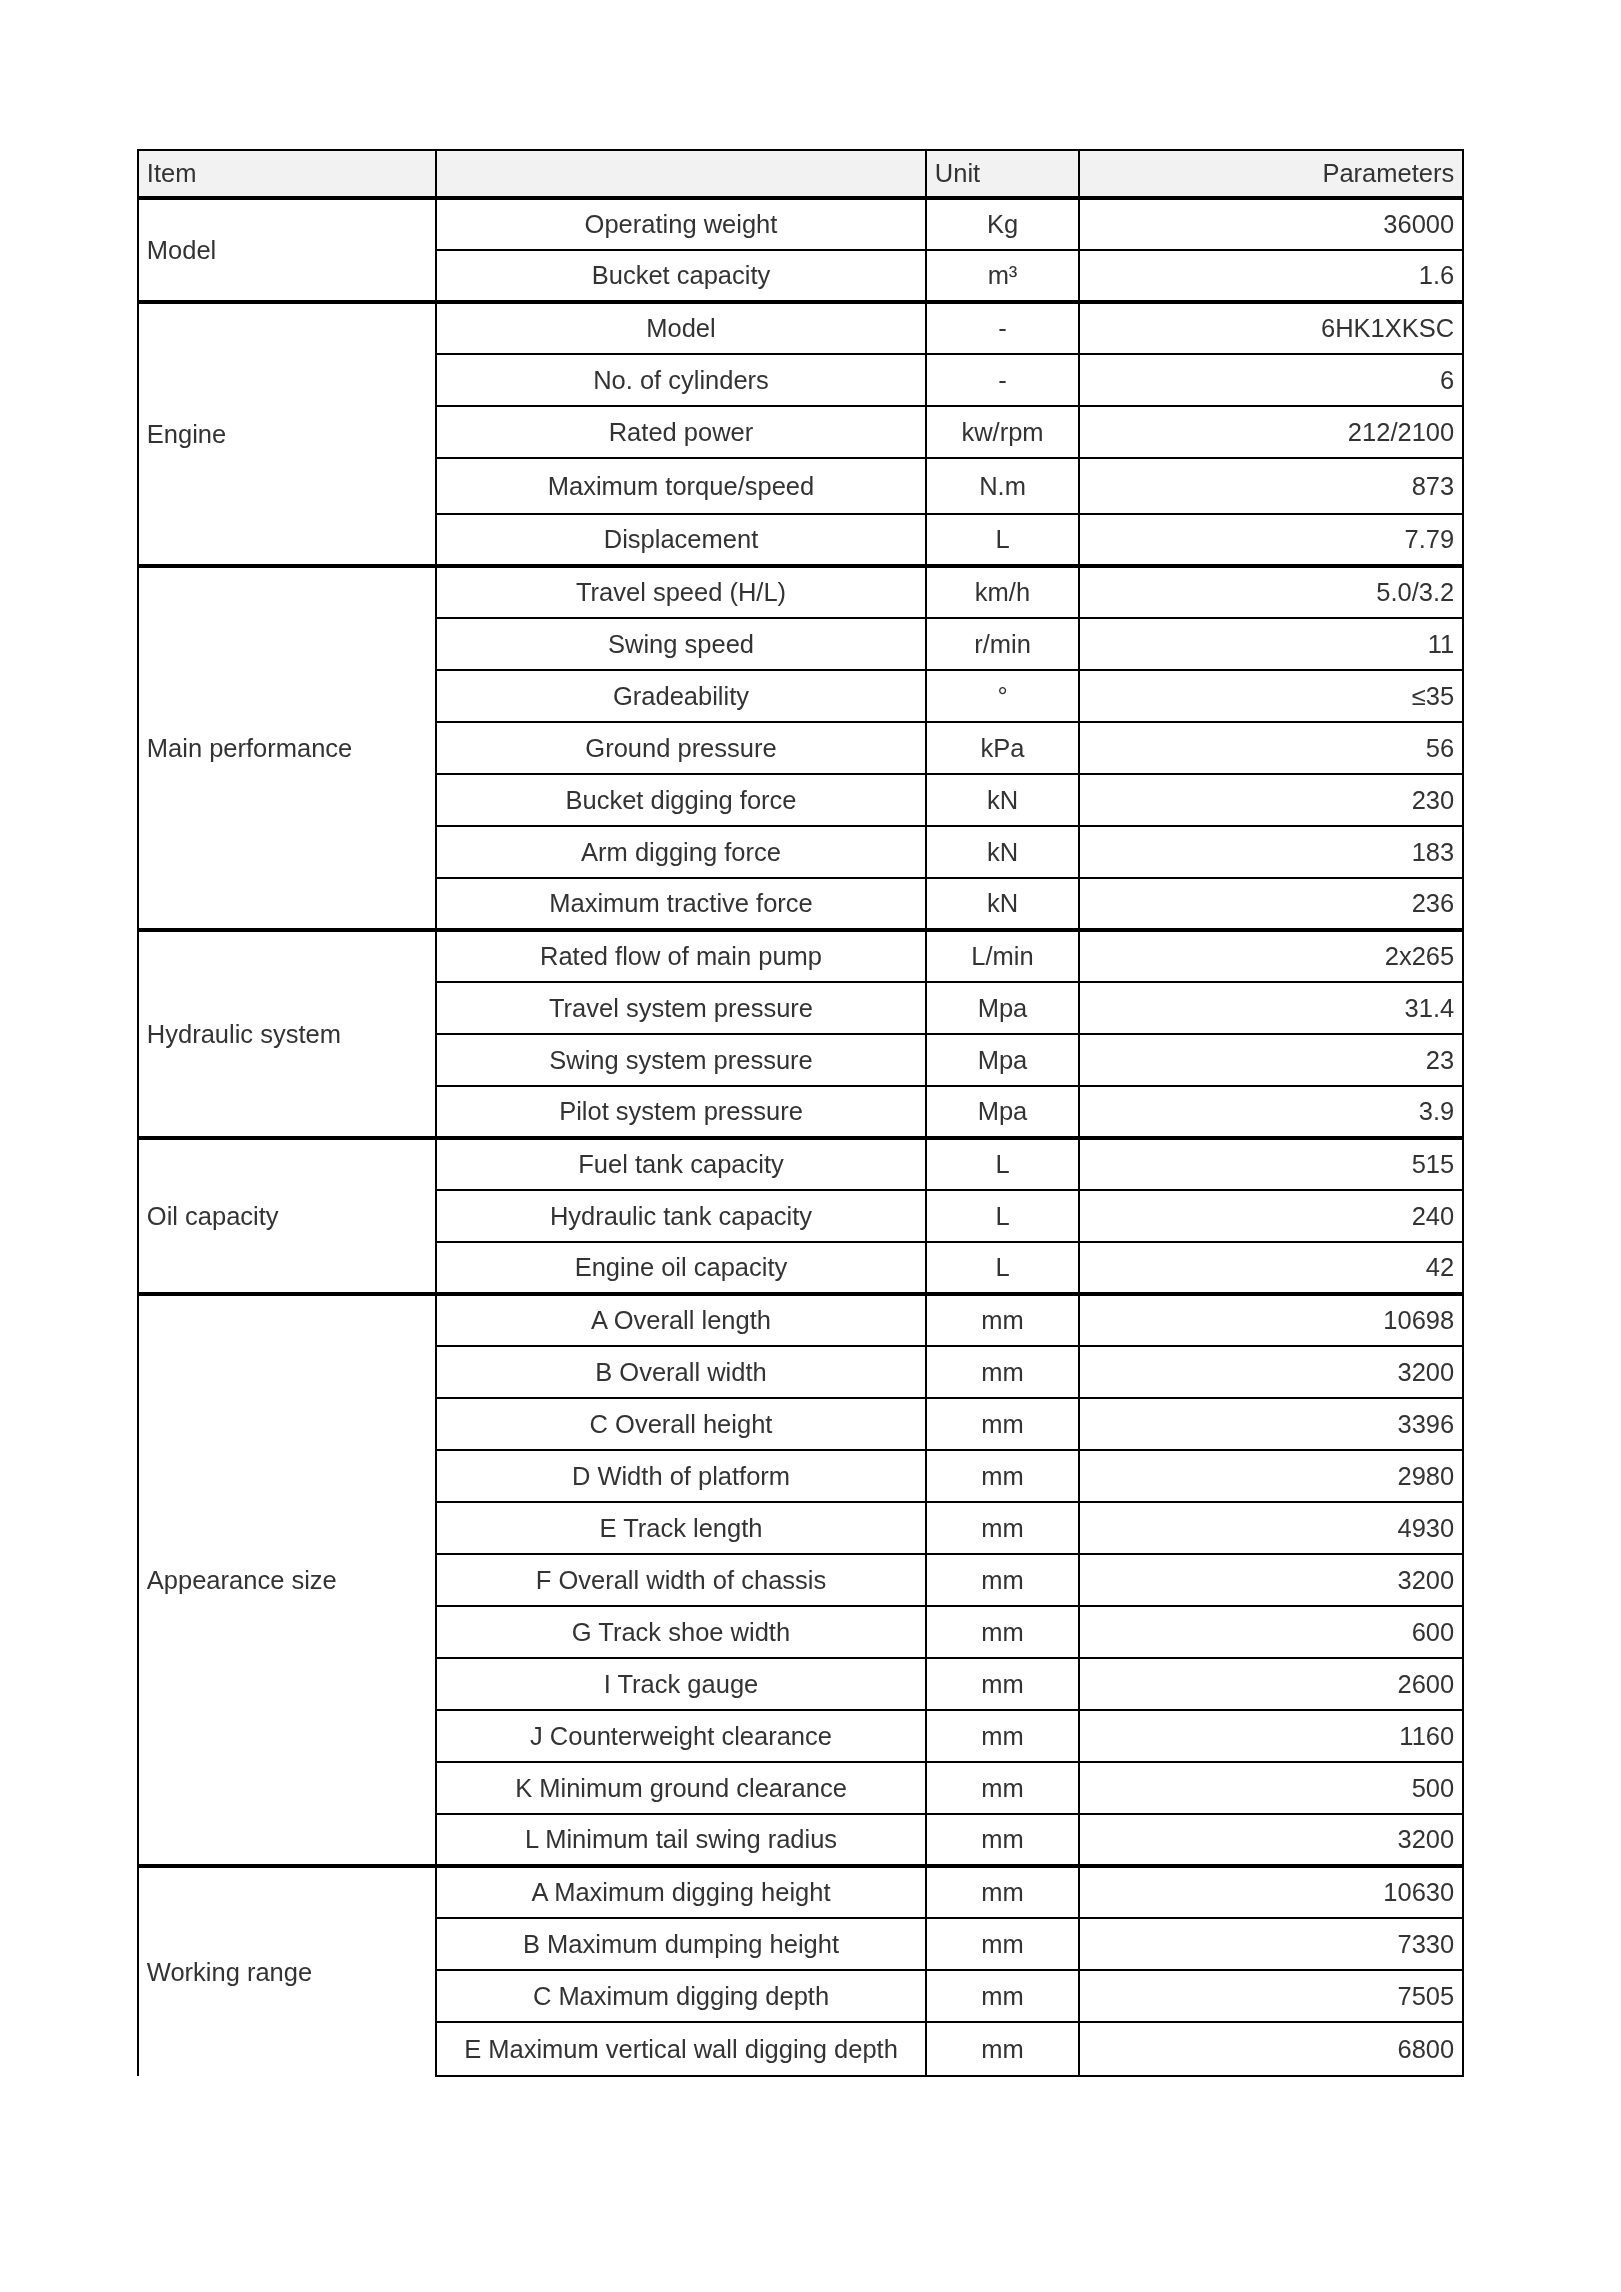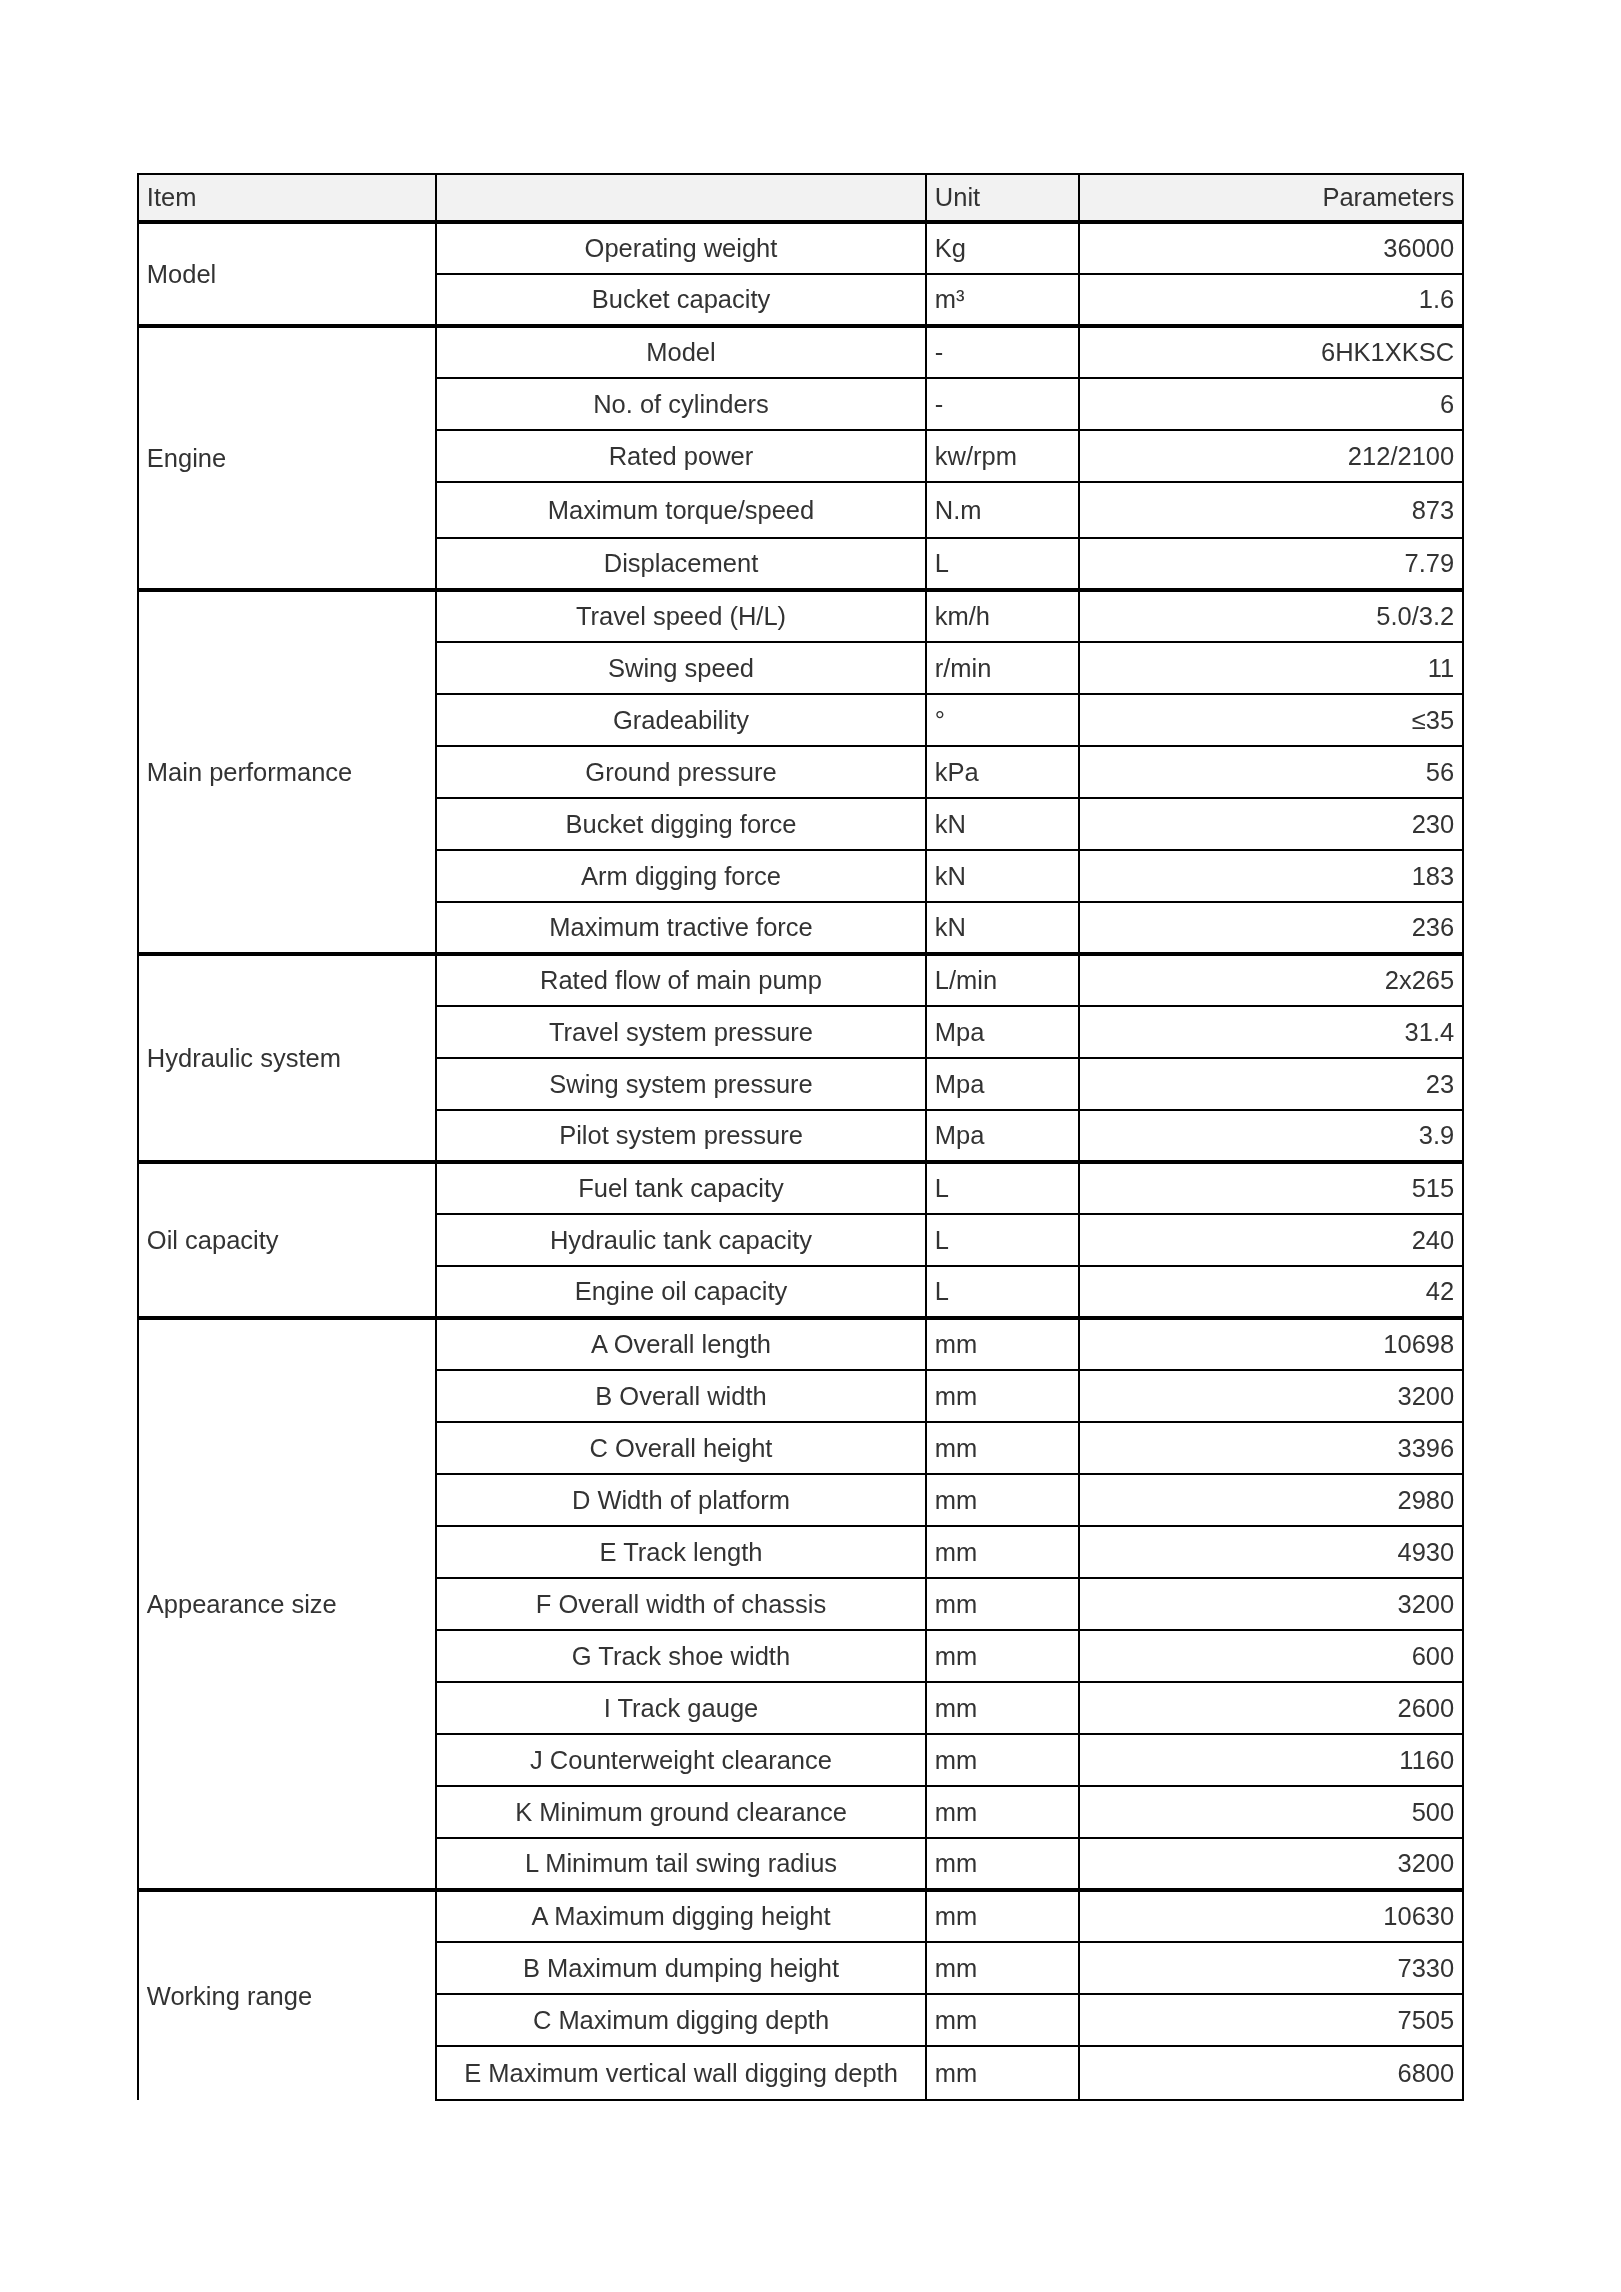--- a/index.html
+++ b/index.html
@@ -23,21 +23,20 @@
   table.spec {
     position: absolute;
     left: 137px;
     top: 149px;
     width: 1325px;
     border-collapse: collapse;
     table-layout: fixed;
     font-size: 25.5px;
     line-height: 31px;
     color: var(--text-color, #333333);
-    margin-top: 24px;
   }
   table.spec th,
   table.spec td {
     border: 2.9px solid var(--border-color, #000000);
     background: var(--row-bg, #ffffff);
     font-weight: 400;
     vertical-align: middle;
     padding: 0 7.8px;
     overflow: hidden;
     word-wrap: break-word;
@@ -63,21 +62,21 @@
     border-top-width: 4.9px;
   }
   td.group-cell {
     text-align: left;
   }
   
   td.group-cell.clipped {
     border-bottom: none;
   }
   td.label-cell { text-align: center; }
-  td.unit-cell  { text-align: left; }
+  td.unit-cell  { text-align: center; }
   td.value-cell { text-align: right; padding-right: 6.9px; }
 </style>
 </head>
 <body>
 
 <div class="sheet">
   <table class="spec">
     <colgroup>
       <col style="width:298px">
       <col style="width:490px">

